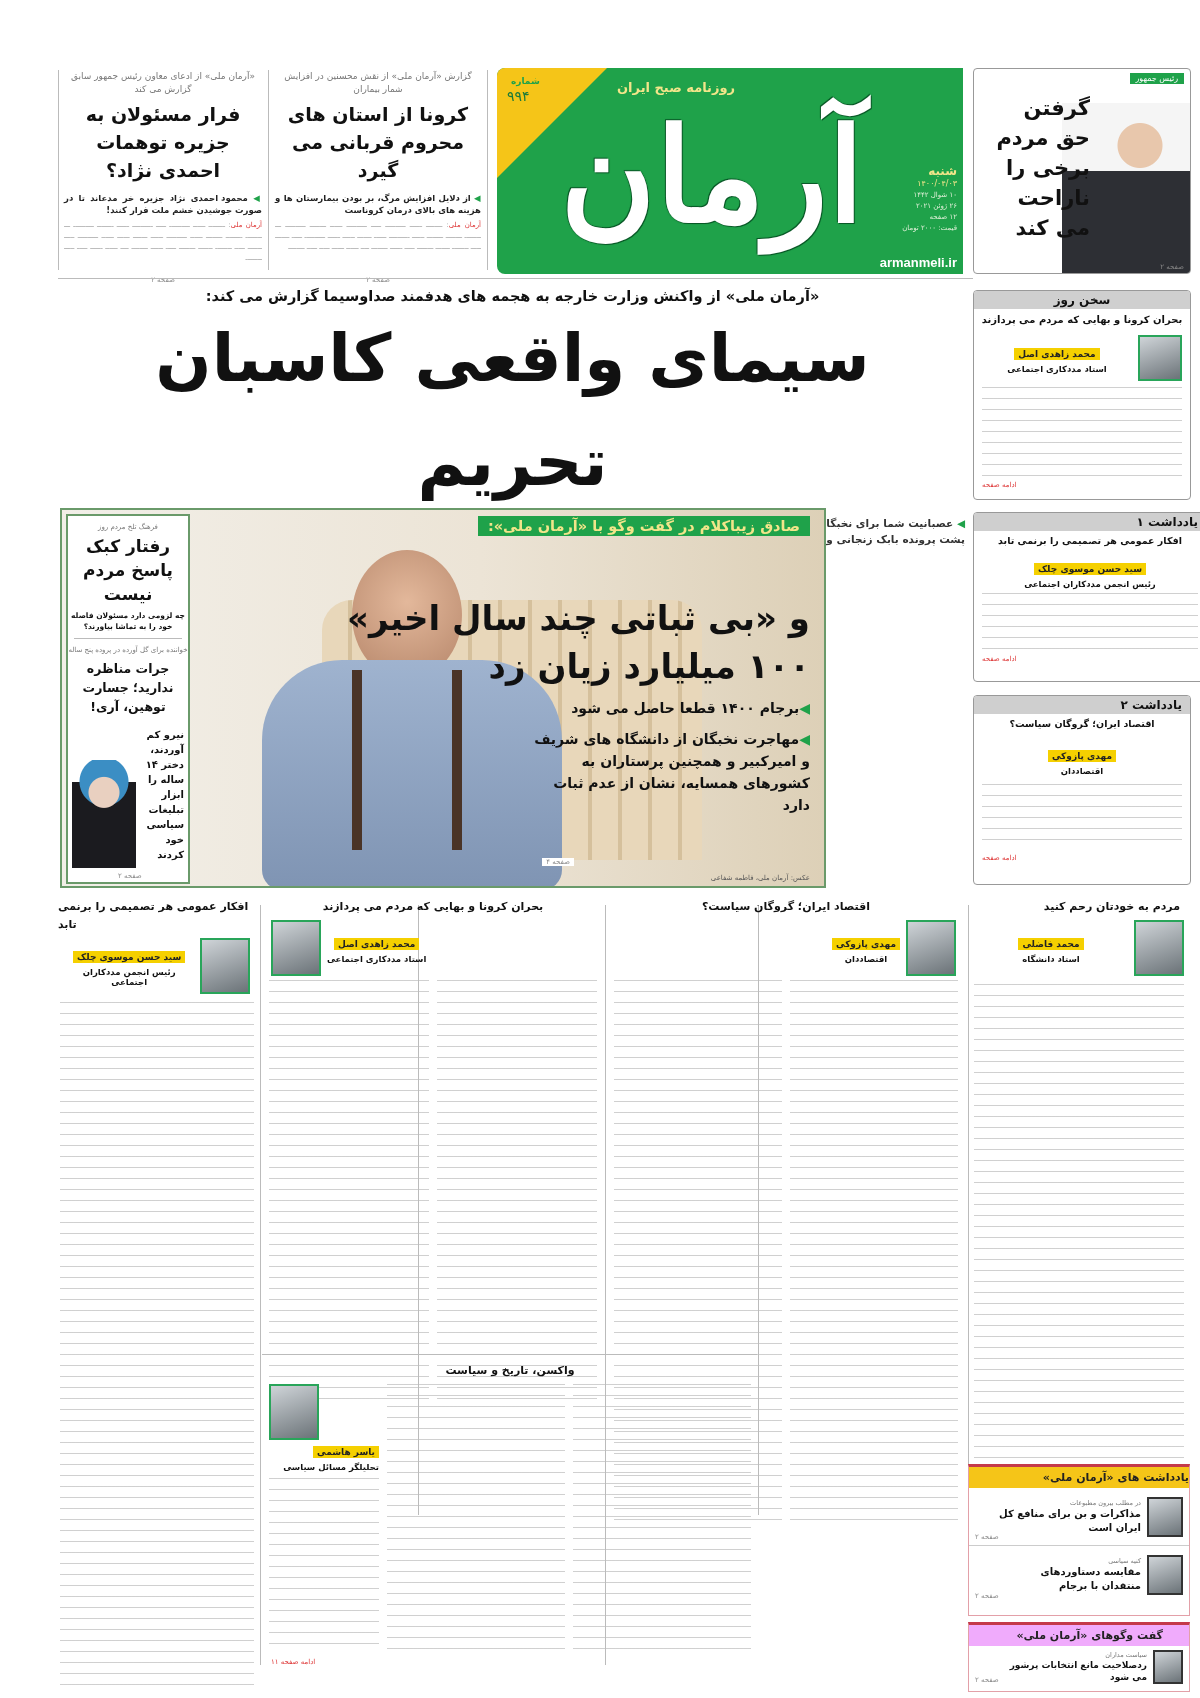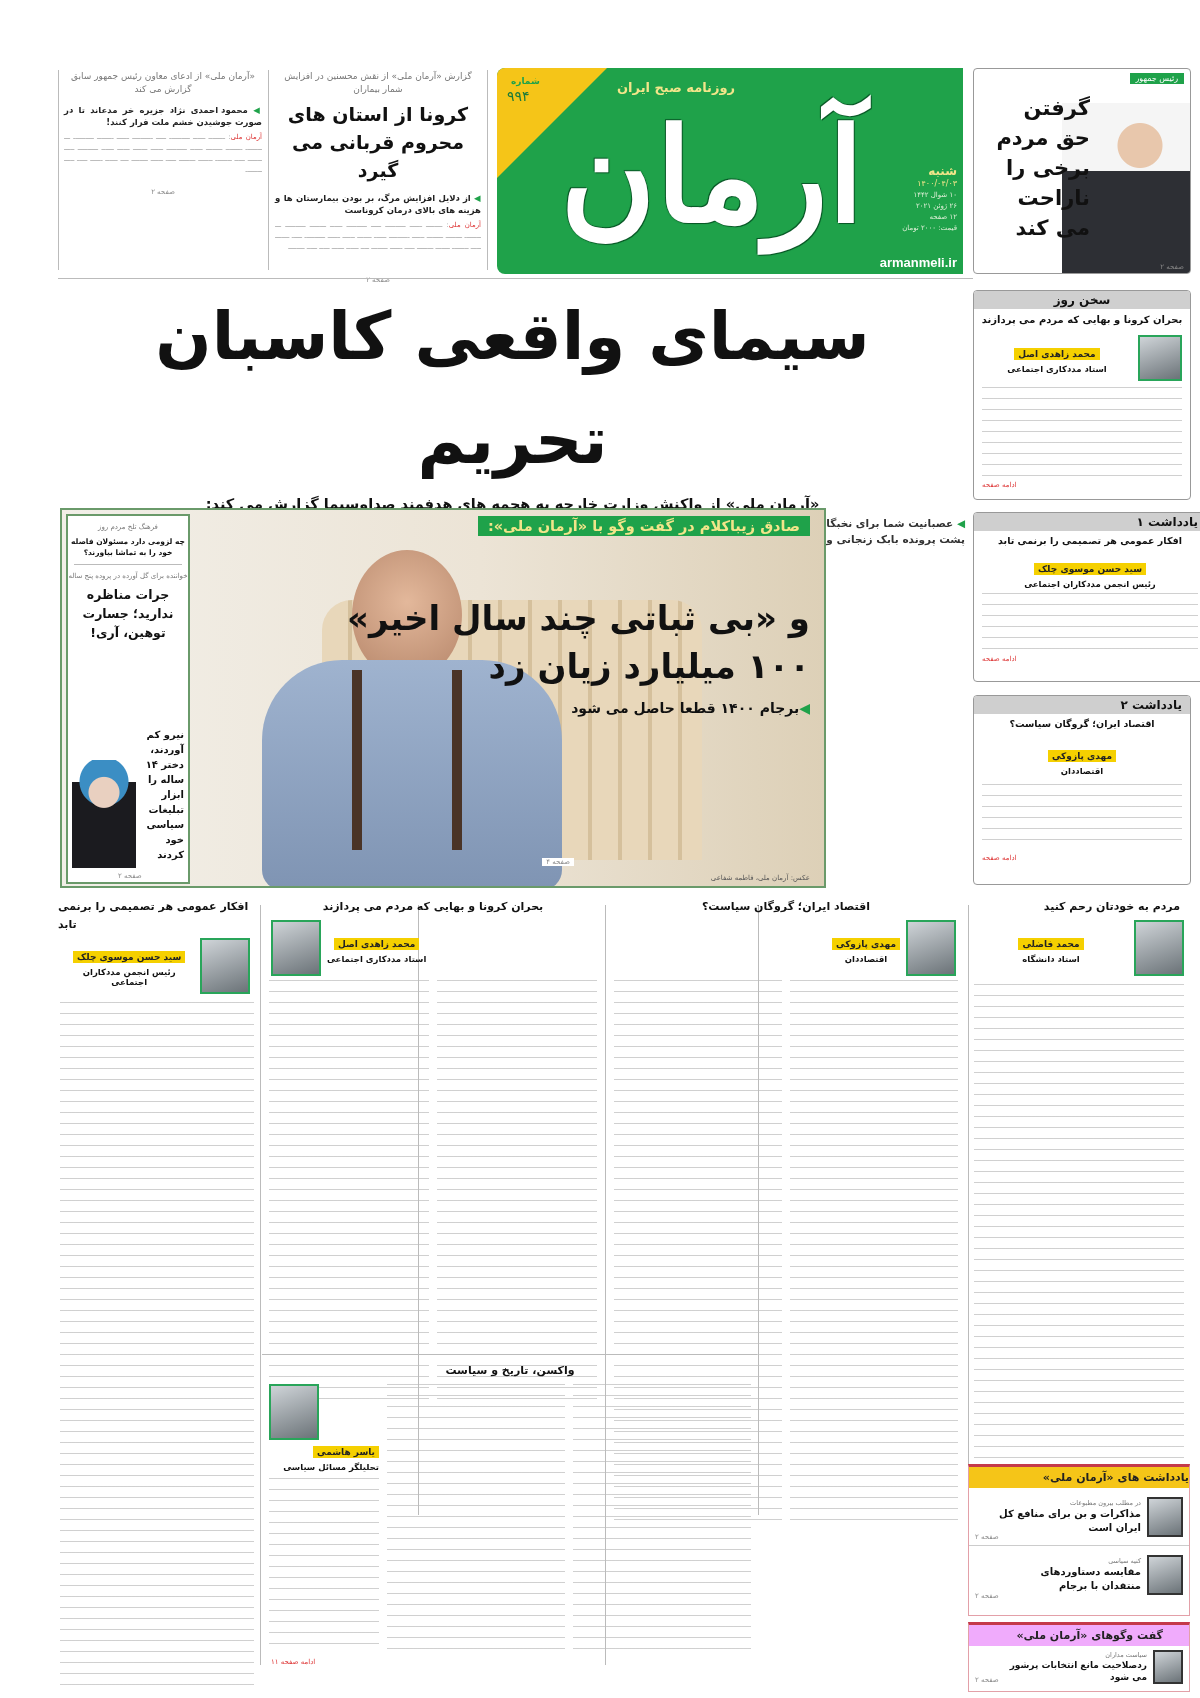--- a/index.html
+++ b/index.html
@@ -22,20 +22,21 @@
 </style>
 </head>
 <body>
 
 <div class="vline" style="left:58px;top:70px;height:200px"></div>
 <div class="vline" style="left:268px;top:70px;height:200px"></div>
 <div class="vline" style="left:487px;top:70px;height:200px"></div>
 
 <div class="abs" style="left:64px;top:70px;width:198px">
   <div class="kicker">«آرمان ملی» از ادعای معاون رئیس جمهور سابق گزارش می کند</div>
+  <div class="hd" style="font-size:19px;line-height:28px;margin-top:4px">فرار مسئولان به جزیره توهمات احمدی نژاد؟</div>
   <div class="txt" style="color:#222;font-weight:bold;margin-top:8px;font-size:8.5px">
     <span style="color:#1fa24a">◀</span> <span>محمود احمدی نژاد جزیره خر مدعاند تا در صورت جوشیدن خشم ملت فرار کنند!</span>
   </div>
   <div class="fill" style="margin-top:4px;height:56px">
     <span class="red">آرمان ملی</span>: ــــــــ ــــــ ــــــــــ ـــــ ــــــــــ ــــــ ــــــــ ــــــــــ ـــ ــــــــ ــــــــ ــــــــ ــــــ ــــــــــ ــــــ ـــــــ ــــــ ــــــ ــــــــــ ـــــ ـــــــ ـــــ ــــــــ ـــــــ ــــــــ ـــــ ــــــ ــــــــ ــــ ــــــ ــــــ ـــــ ـــــ ــــــــ
   </div>
   <div class="pg" style="text-align:center">صفحه ۲</div>
 </div>
 
 <div class="abs" style="left:275px;top:70px;width:206px">
@@ -78,22 +79,22 @@
     <div class="hd" style="font-size:21px;line-height:30px;text-align:right">برخی را</div>
     <div class="hd" style="font-size:21px;line-height:30px;text-align:right">ناراحت</div>
     <div class="hd" style="font-size:21px;line-height:30px;text-align:right">می کند</div>
   </div>
   <div class="abs pg" style="right:6px;bottom:2px">صفحه ۲</div>
 </div>
 
 <div class="hline" style="left:58px;top:278px;width:915px"></div>
 
 <div class="abs" style="left:60px;top:285px;width:905px">
+  <div class="hd" style="font-size:14.5px;line-height:22px">«آرمان ملی» از واکنش وزارت خارجه به هجمه های هدفمند صداوسیما گزارش می کند:</div>
   <div class="hd" style="font-size:66px;line-height:104px;letter-spacing:-1px">سیمای واقعی کاسبان تحریم</div>
-  <div class="hd" style="font-size:14.5px;line-height:22px">«آرمان ملی» از واکنش وزارت خارجه به هجمه های هدفمند صداوسیما گزارش می کند:</div>
   <div style="font-size:10.5px;line-height:16px;color:#333;font-weight:bold;text-align:right">
     <span style="color:#1fa24a">◀</span> <span>عصبانیت شما برای نخبگان و ملت ایران قابل درک است؛ باید هم انواع اتهامات را به مردان دیپلماسی کشور بزنید تا از قافله عقب نمانید؛ راستی!</span>
   </div>
   <div style="font-size:10.5px;line-height:16px;color:#333;font-weight:bold;text-align:right">پشت پرونده بابک زنجانی و عیسی شریفی و اینک لیست بدهکاران بزرگ بانکی، چه کسانی هستند؟ سراغ آن ها را هم در سیمای ملی بگیرید</div>
   <div class="pg" style="text-align:left">صفحه ۲</div>
 </div>
 
 <div class="abs box" style="left:973px;top:290px;width:218px;height:210px;overflow:hidden">
   <div class="greybar" style="text-align:center">سخن روز</div>
   <div class="hd" style="font-size:10px;line-height:18px;margin:2px 6px">بحران کرونا و بهایی که مردم می پردازند</div>
@@ -113,34 +114,38 @@
   <div class="abs" style="left:260px;top:90px;width:380px;height:260px;background:repeating-linear-gradient(90deg,#e8d7ba 0 26px,#d5c09c 26px 30px);border-radius:30px 30px 0 0"></div>
   <div class="abs" style="left:170px;top:40px;width:340px;height:340px">
     <div class="abs" style="left:120px;top:0;width:110px;height:130px;border-radius:50%;background:radial-gradient(circle at 50% 40%,#e3b89b,#b48468);"></div>
     <div class="abs" style="left:30px;top:110px;width:300px;height:230px;border-radius:80px 80px 20px 20px;background:linear-gradient(180deg,#9fb3cf,#7f94b3)"></div>
     <div class="abs" style="left:120px;top:120px;width:10px;height:180px;background:#4a3427"></div>
     <div class="abs" style="left:220px;top:120px;width:10px;height:180px;background:#4a3427"></div>
   </div>
 
   <div class="abs" style="left:4px;top:4px;width:124px;height:370px;background:#fff;border:2px solid #6a9a6a">
     <div class="kicker" style="font-size:7px;line-height:10px;margin-top:6px">فرهنگ تلخ مردم روز</div>
+    <div class="hd" style="font-size:17px;line-height:24px;margin-top:2px">رفتار کبک پاسخ مردم نیست</div>
     <div style="font-size:7.5px;line-height:11px;font-weight:bold;text-align:center;margin-top:4px">چه لزومی دارد مسئولان فاصله خود را به تماشا بیاورند؟</div>
     <div class="hline" style="position:relative;margin:6px 6px;width:auto"></div>
     <div class="kicker" style="font-size:7px;line-height:10px">خواننده برای گل آورده در پروده پنج ساله</div>
     <div class="hd" style="font-size:12.5px;line-height:19px;margin-top:4px">جرات مناظره ندارید؛ جسارت توهین، آری!</div>
     <div class="abs photo" style="left:4px;bottom:14px;width:64px;height:108px;border:none;background:radial-gradient(circle at 50% 30%,#e9d0c0 0 15px,transparent 16px),radial-gradient(circle at 50% 20%,#3b8ec4 0 24px,transparent 25px),linear-gradient(#fff 0 20%,#1b1b1f 20%)"></div>
     <div class="abs" style="right:4px;bottom:20px;width:48px;font-size:10px;line-height:15px;font-weight:bold;text-align:right">نیرو کم آوردند، دختر ۱۴ ساله را ابزار تبلیغات سیاسی خود کردند</div>
     <div class="abs pg" style="left:50px;bottom:2px">صفحه ۲</div>
   </div>
 
   <div class="abs" style="right:14px;top:6px;background:#1fa24a;color:#f2e58a;font-weight:bold;font-size:14.5px;padding:2px 10px">صادق زیباکلام در گفت وگو با «آرمان ملی»:</div>
   <div class="abs hd" style="right:14px;top:84px;font-size:34px;line-height:48px;text-align:right">و «بی ثباتی چند سال اخیر»</div>
   <div class="abs hd" style="right:14px;top:132px;font-size:34px;line-height:48px;text-align:right">۱۰۰ میلیارد زیان زد</div>
   <div class="abs" style="right:14px;top:190px;font-size:14px;font-weight:bold;text-align:right">
     <span style="color:#1fa24a">◀</span><span>برجام ۱۴۰۰ قطعا حاصل می شود</span>
+  </div>
+  <div class="abs" style="right:14px;top:218px;width:280px;font-size:14px;line-height:22px;font-weight:bold;text-align:right">
+    <span style="color:#1fa24a">◀</span><span>مهاجرت نخبگان از دانشگاه های شریف و امیرکبیر و همچنین پرستاران به کشورهای همسایه، نشان از عدم ثبات دارد</span>
   </div>
   <div class="abs" style="right:14px;bottom:4px;font-size:7px;color:#555">عکس: آرمان ملی، فاطمه شفاعی</div>
   <div class="abs pg" style="right:250px;bottom:20px;background:#fff;padding:0 4px">صفحه ۴</div>
 </div>
 
 <div class="abs box" style="left:973px;top:512px;width:234px;height:170px;overflow:hidden">
   <div class="greybar">یادداشت ۱</div>
   <div class="hd" style="font-size:9.5px;line-height:16px;margin:2px 6px">افکار عمومی هر تصمیمی را برنمی تابد</div>
   <div style="text-align:center;padding:6px 8px 0">
     <div class="yellow-tag">سید حسن موسوی چلک</div>

